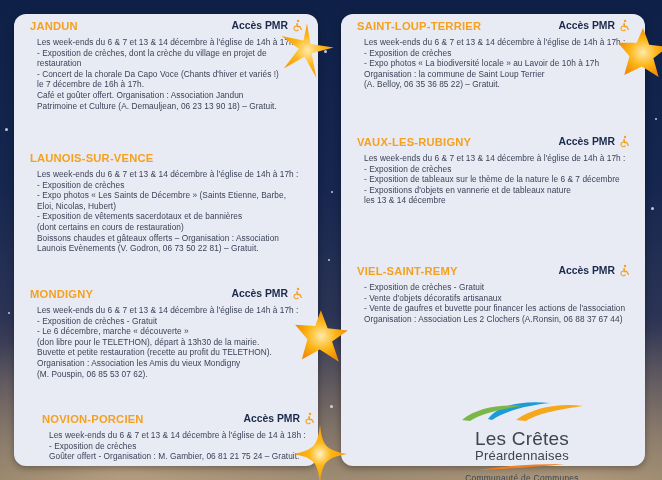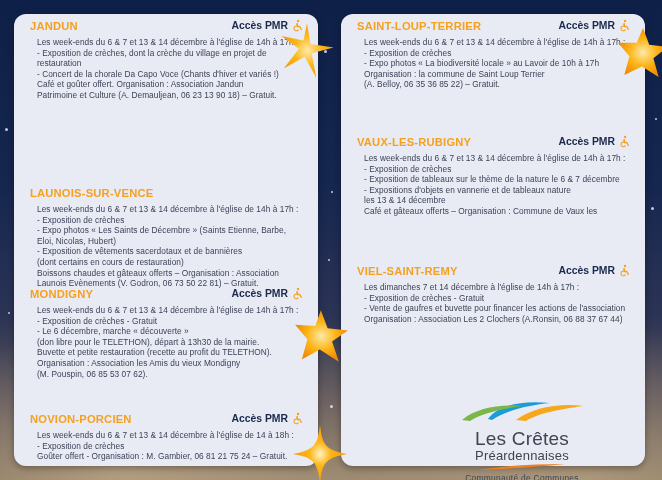--- a/index.html
+++ b/index.html
@@ -94,26 +94,27 @@
               <path d="M9.6 11.9a5.4 5.4 0 1 0 5.2 7.4h-2.3a3.3 3.3 0 1 1-2.9-5.2z"></path>
             </g>
           </svg>
       </div>
     </div>
     <ul class="lines">
       <li>Les week-ends du 6 &amp; 7 et 13 &amp; 14 décembre à l'église de 14h à 17h</li>
       <li>- Exposition de crèches, dont la crèche du village en projet de</li>
       <li>restauration</li>
       <li>- Concert de la chorale Da Capo Voce (Chants d'hiver et variés !)</li>
+      <li>le 7 décembre de 16h à 17h.</li>
       <li>Café et goûter offert. Organisation : Association Jandun</li>
       <li>Patrimoine et Culture (A. Demauljean, 06 23 13 90 18) – Gratuit.</li>
     </ul>
   </div>
 
-  <div class="entry" style="left:14px;top:152px;width:304px;margin-top:35px;">
+  <div class="entry" style="left:14px;top:152px;width:304px;">
     <div class="entry-head">
       <div class="town">LAUNOIS-SUR-VENCE</div>
     </div>
     <ul class="lines">
       <li>Les week-ends du 6 &amp; 7 et 13 &amp; 14 décembre à l'église de 14h à 17h :</li>
       <li>- Exposition de crèches</li>
       <li>- Expo photos « Les Saints de Décembre » (Saints Etienne, Barbe,</li>
       <li>Eloi, Nicolas, Hubert)</li>
       <li>- Exposition de vêtements sacerdotaux et de bannières</li>
       <li>(dont certains en cours de restauration)</li>
@@ -140,21 +141,21 @@
       <li>Les week-ends du 6 &amp; 7 et 13 &amp; 14 décembre à l'église de 14h à 17h :</li>
       <li>- Exposition de crèches - Gratuit</li>
       <li>- Le 6 décembre, marche « découverte »</li>
       <li>(don libre pour le TELETHON), départ à 13h30 de la mairie.</li>
       <li>Buvette et petite restauration (recette au profit du TELETHON).</li>
       <li>Organisation :  Association les Amis du vieux Mondigny</li>
       <li>(M. Pouspin, 06 85 53 07 62).</li>
     </ul>
   </div>
 
-  <div class="entry" style="left:14px;top:413px;width:304px;">
+  <div class="entry" style="left:26px;top:413px;width:304px;">
     <div class="entry-head">
       <div class="town">NOVION-PORCIEN</div>
       <div class="pmr-wrap">
         <span class="pmr-label">Accès PMR</span>
         <svg class="pmr-icon" viewBox="0 0 24 24">
             <g fill="#f5a11f">
               <circle cx="13" cy="3.6" r="2.2"></circle>
               <path d="M11.3 7.2c-.9 0-1.6.7-1.6 1.6v4.6c0 .9.7 1.6 1.6 1.6h4.3l2.5 4.8c.3.6 1 .8 1.6.5.6-.3.8-1 .5-1.6l-2.8-5.4c-.3-.5-.8-.9-1.4-.9h-3.1V8.8c0-.9-.7-1.6-1.6-1.6z"></path>
               <path d="M9.6 11.9a5.4 5.4 0 1 0 5.2 7.4h-2.3a3.3 3.3 0 1 1-2.9-5.2z"></path>
             </g>
@@ -204,41 +205,40 @@
             </g>
           </svg>
       </div>
     </div>
     <ul class="lines">
       <li>Les week-ends du 6 &amp; 7 et 13 &amp; 14 décembre à l'église de 14h à 17h :</li>
       <li>- Exposition de crèches</li>
       <li>- Exposition de tableaux sur le thème de la nature le 6 &amp; 7 décembre</li>
       <li>- Expositions d'objets en vannerie et de tableaux nature</li>
       <li>les 13 &amp; 14 décembre</li>
-      <li>Café et gâteaux offerts – Organisation : Commune de Vaux les</li>
     </ul>
   </div>
 
   <div class="entry" style="left:341px;top:265px;width:304px;">
     <div class="entry-head">
       <div class="town">VIEL-SAINT-REMY</div>
       <div class="pmr-wrap">
         <span class="pmr-label">Accès PMR</span>
         <svg class="pmr-icon" viewBox="0 0 24 24">
             <g fill="#f5a11f">
               <circle cx="13" cy="3.6" r="2.2"></circle>
               <path d="M11.3 7.2c-.9 0-1.6.7-1.6 1.6v4.6c0 .9.7 1.6 1.6 1.6h4.3l2.5 4.8c.3.6 1 .8 1.6.5.6-.3.8-1 .5-1.6l-2.8-5.4c-.3-.5-.8-.9-1.4-.9h-3.1V8.8c0-.9-.7-1.6-1.6-1.6z"></path>
               <path d="M9.6 11.9a5.4 5.4 0 1 0 5.2 7.4h-2.3a3.3 3.3 0 1 1-2.9-5.2z"></path>
             </g>
           </svg>
       </div>
     </div>
     <ul class="lines">
-      <li>Les dimanches 7 et 14 décembre à l'église de 14h à 17h :</li>
       <li>- Exposition de crèches - Gratuit</li>
+      <li>- Vente d'objets décoratifs artisanaux</li>
       <li>- Vente de gaufres et buvette pour financer les actions de l'association</li>
       <li>Organisation : Association Les 2 Clochers (A.Ronsin, 06 88 37 67 44)</li>
     </ul>
   </div>
 
   <svg class="star5" style="left:278px;top:22px;width:58px;height:58px;" viewBox="0 0 100 100">
     <defs>
         <radialGradient id="gs1" cx="50%" cy="50%" r="50%">
           <stop offset="0%" stop-color="#ffe9a8"></stop>
           <stop offset="55%" stop-color="#fdb515"></stop>

